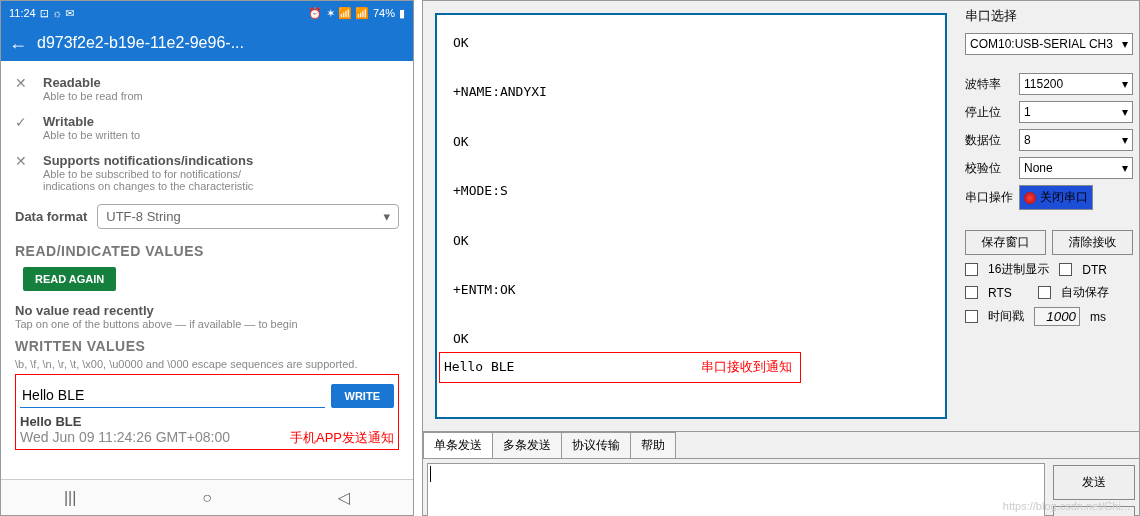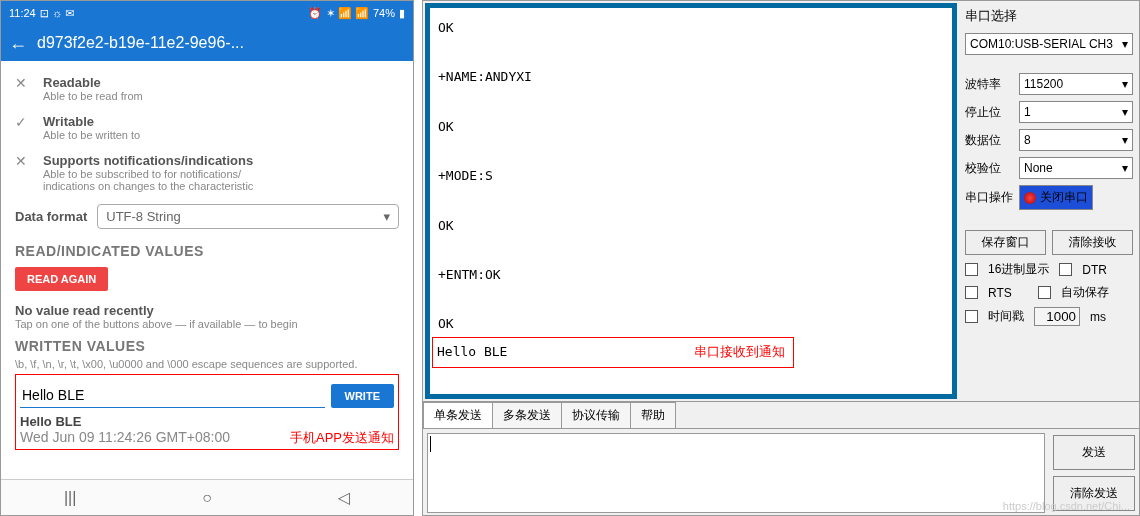--- a/index.html
+++ b/index.html
@@ -13,52 +13,52 @@
     .app-bar .back { font-size: 18px; }
     .content { flex: 1; background: #fff; padding: 8px 14px; overflow: hidden; position: relative; color: #666; }
     .prop-row { display: flex; gap: 10px; align-items: flex-start; padding: 6px 0; }
     .prop-icon { width: 18px; color: #888; font-size: 14px; }
     .prop-title { font-weight: bold; color: #555; font-size: 13px; }
     .prop-desc { color: #888; font-size: 11px; }
     .df-row { display: flex; align-items: center; gap: 10px; padding: 6px 0; }
     .df-label { font-weight: bold; color: #555; }
     .df-select { flex: 1; border: 1px solid #aaa; border-radius: 4px; padding: 4px 8px; background: #fff; display: flex; justify-content: space-between; align-items: center; }
     .section-title { font-weight: bold; color: #777; font-size: 14px; margin: 8px 0 4px 0; letter-spacing: 0.5px; }
-    .read-again { background: #ef4444; color: #fff; border: none; padding: 6px 12px; font-size: 11px; font-weight: bold; border-radius: 2px; margin: 4px 0; }
+    .read-again { background: #15803d; color: #fff; border: none; padding: 6px 12px; font-size: 11px; font-weight: bold; border-radius: 2px; margin: 4px 8px; }
     .no-value-title { font-weight: bold; color: #555; font-size: 13px; margin-top: 8px; }
     .no-value-desc { color: #888; font-size: 11px; }
     .escape-note { color: #888; font-size: 11px; margin: 4px 0; }
     .red-box { border: 1.5px solid #f00; padding: 4px; margin-top: 4px; position: relative; }
     .write-row { display: flex; gap: 6px; align-items: center; margin: 4px 0; }
     .write-input { flex: 1; border: none; border-bottom: 1px solid #1976d2; padding: 4px 2px; font-size: 14px; background: transparent; }
     .write-btn { background: #1976d2; color: #fff; border: none; padding: 6px 14px; font-size: 11px; font-weight: bold; border-radius: 2px; }
     .sent-title { font-weight: bold; color: #444; font-size: 13px; margin-top: 6px; }
     .sent-time { color: #888; font-size: 14px; }
     .red-annot-left { color: #f00; font-size: 13px; position: absolute; right: 4px; bottom: 2px; }
     .nav-bar { height: 36px; display: flex; justify-content: space-around; align-items: center; border-top: 1px solid #ccc; background: #fafafa; font-size: 16px; color: #666; }
     
     
     .serial { flex: 1; height: 516px; border: 1px solid #999; display: flex; flex-direction: column; background: #f0f0f0; font-family: "Microsoft YaHei", SimSun, Arial, sans-serif; font-size: 12px; }
     .serial-top { flex: 1; display: flex; }
-    .rx-area { flex: 1; background: #fff; border: 5px solid #0369a1; margin: 2px; padding: 8px; font-family: "SimSun", monospace; font-size: 13px; line-height: 1.9; white-space: pre; position: relative; }
+    .rx-area { flex: 1; background: #fff; border: 2px solid #0369a1; margin: 12px; padding: 16px; font-family: "SimSun", monospace; font-size: 13px; line-height: 1.9; white-space: pre; position: relative; }
     .rx-red-box { border: 1.5px solid #f00; position: absolute; left: 2px; width: 362px; padding: 2px 4px; }
     .red-annot-rx { color: #f00; font-size: 13px; position: absolute; right: 8px; top: 2px; }
     .side-panel { width: 180px; padding: 6px; display: flex; flex-direction: column; gap: 6px; }
     .sp-title { font-size: 13px; margin-bottom: 2px; }
     .sp-select { width: 100%; border: 1px solid #888; background: #fff; padding: 2px 4px; height: 22px; display: flex; justify-content: space-between; align-items: center; font-size: 12px; }
     .sp-row { display: flex; align-items: center; gap: 6px; }
     .sp-label { width: 48px; }
     .sp-row .sp-select { flex: 1; width: auto; }
     .sp-btn-row { display: flex; gap: 6px; }
     .sp-btn { flex: 1; border: 1px solid #888; background: #efefef; padding: 3px 4px; font-size: 12px; text-align: center; }
     .sp-port-btn { border: 1px solid #888; background: #1d4ed8; padding: 3px 4px; display: flex; align-items: center; gap: 4px; }
     .red-dot { width: 12px; height: 12px; border-radius: 50%; background: radial-gradient(circle,#ff4444,#aa0000); }
     .chk-row { display: flex; gap: 10px; align-items: center; font-size: 12px; }
     .chk { width: 13px; height: 13px; border: 1px solid #555; display: inline-block; background: #fff; }
-    .ms-input { width: 46px; border: 1px solid #888; background: #f5f5f5; padding: 1px 3px; text-align: right; }
+    .ms-input { width: 46px; border: 1px solid #888; background: #f5f5f5; padding: 1px 3px; text-align: right; font-style: italic; }
     
     .serial-bottom { height: 130px; display: flex; flex-direction: column; border-top: 1px solid #999; }
     .tabs { display: flex; border-bottom: 1px solid #999; background: #f0f0f0; }
     .tab { padding: 4px 10px; border: 1px solid #999; border-bottom: none; margin-right: -1px; background: #f5f5f5; font-size: 12px; }
     .tab.active { background: #fff; }
     .bottom-body { flex: 1; display: flex; }
     .tx-area { flex: 1; background: #fff; border: 1px solid #999; margin: 4px; padding: 2px; position: relative; }
     .tx-cursor { border-left: 1px solid #000; height: 16px; display: inline-block; }
     .send-col { width: 90px; display: flex; flex-direction: column; gap: 6px; padding: 6px 4px; justify-content: space-between; }
     .watermark { position: absolute; right: 10px; bottom: 4px; color: #ccc; font-size: 11px; pointer-events: none; }

